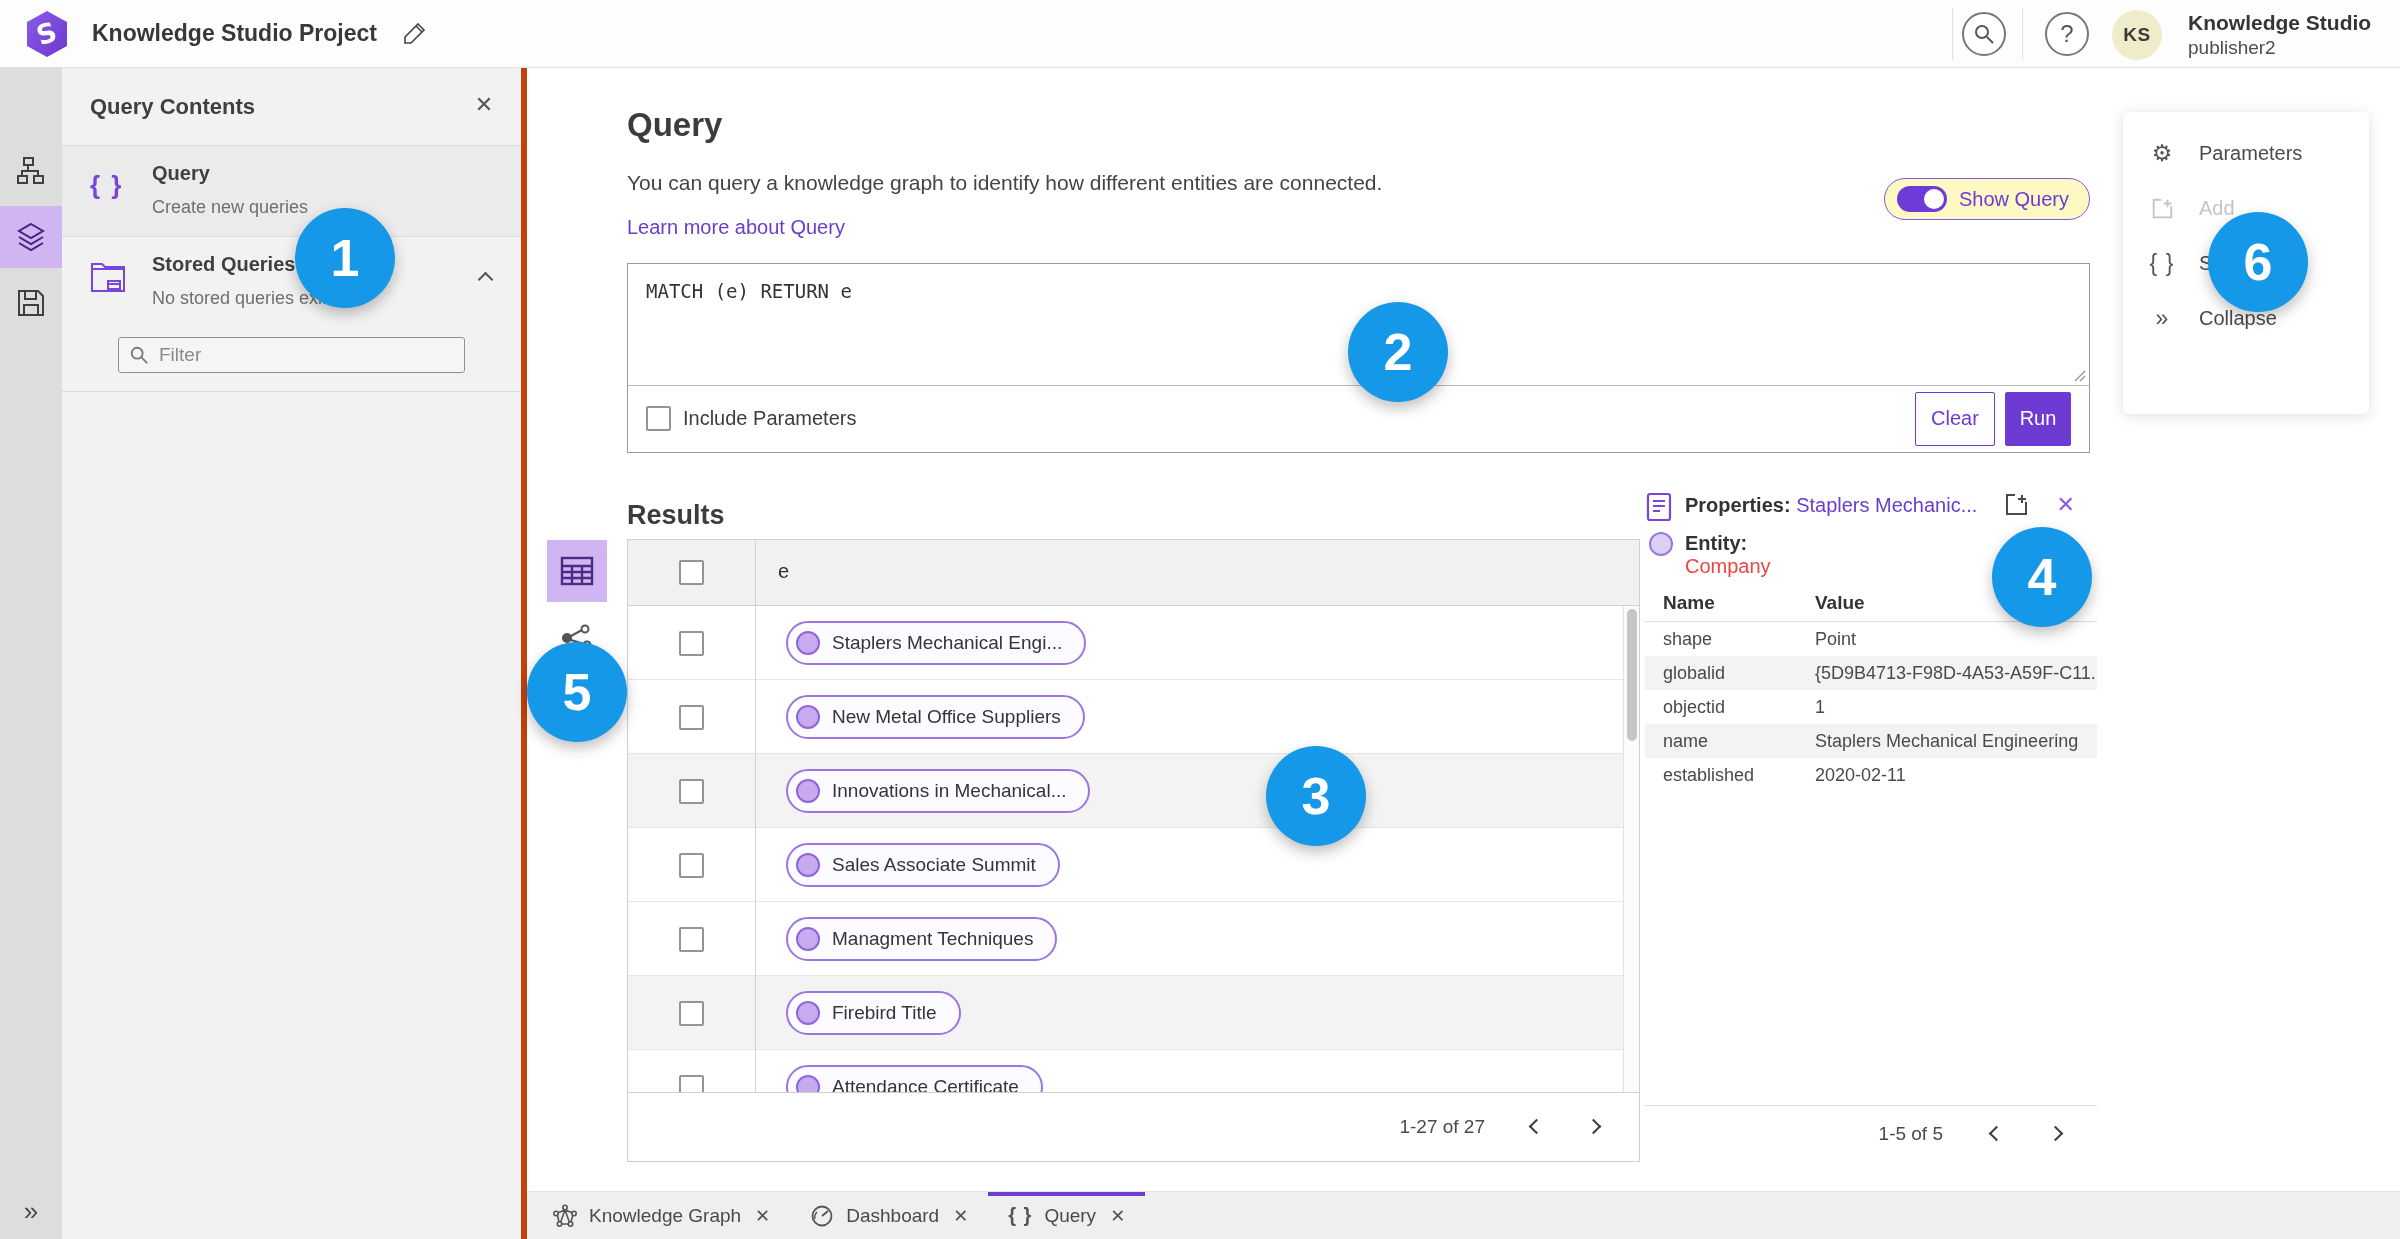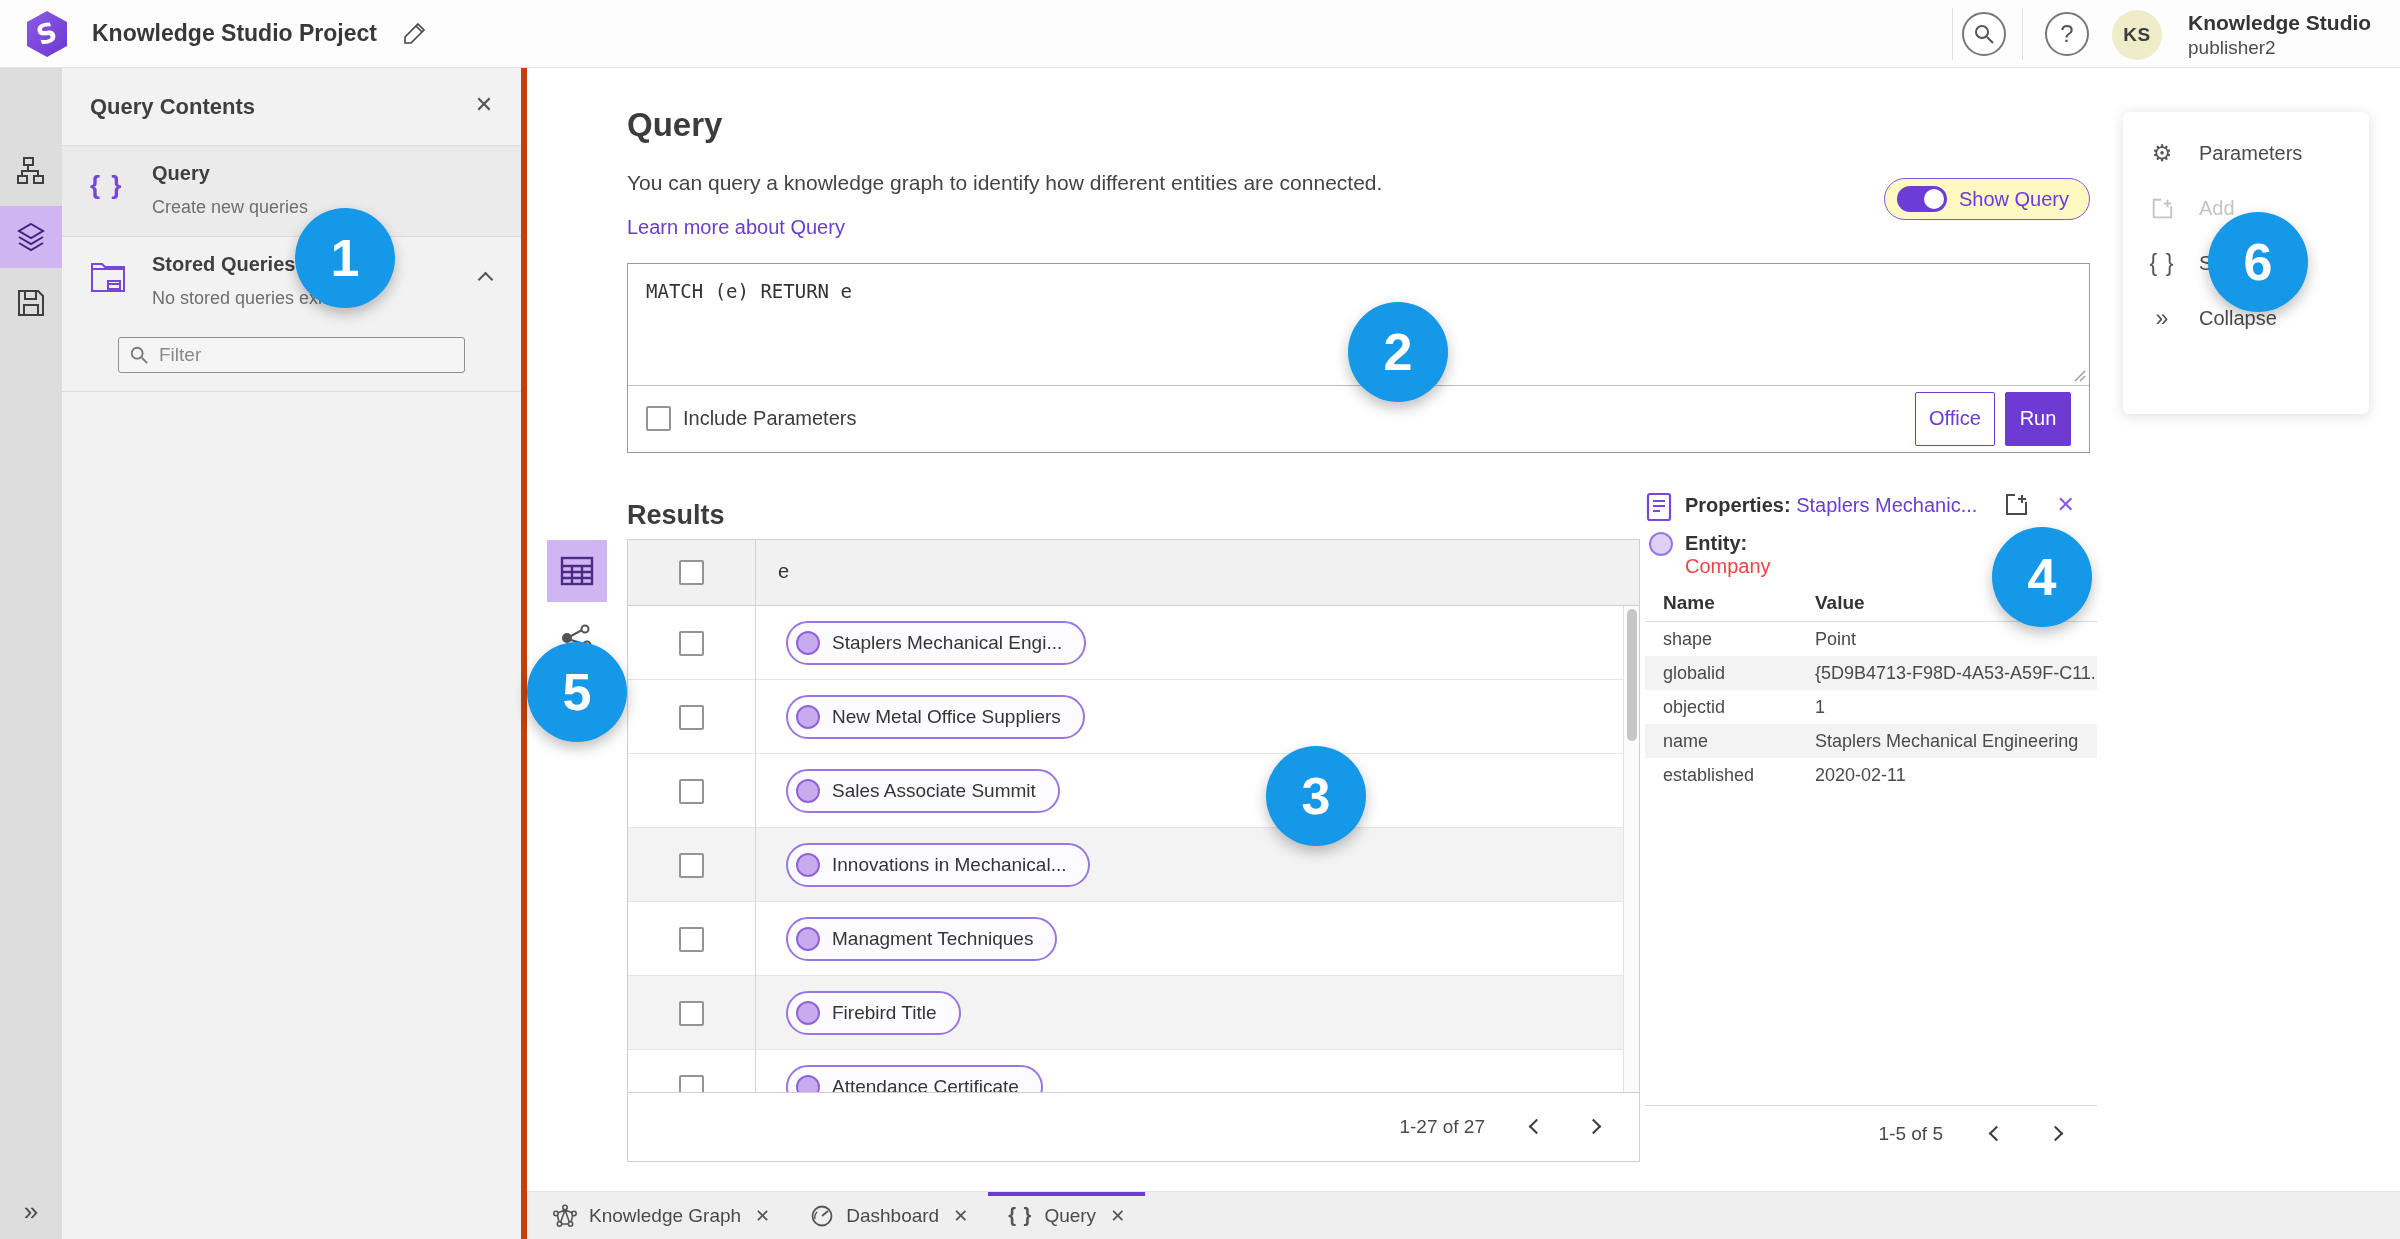--- a/index.html
+++ b/index.html
@@ -265,21 +265,21 @@
       <div class="resize-corner">
         <svg width="13" height="13" viewBox="0 0 13 13" stroke="#999" stroke-width="1.4">
           <path d="M12 2 L2 12"></path>
             <path d="M12 7 L7 12"></path>
         </svg>
       </div>
       <div class="query-footer">
         <div class="cb"></div>
         <div class="prov-label">Include Parameters</div>
         <div class="qf-spacer"></div>
-        <button class="btn btn-clear">Office</button>
+        <button class="btn btn-clear">Clear</button>
         <button class="btn btn-run">Run</button>
       </div>
     </div>
 
     <h2 class="h2">Results</h2>
 
     <div class="view-tile">
       <span>
         <svg width="34" height="30" viewBox="0 0 34 30" fill="none" stroke="#4c2b85" stroke-width="2.4">
           <rect x="2" y="2" width="30" height="26"></rect>
@@ -317,36 +317,36 @@
         </div>
         <div class="rt-row">
           <div class="cb-col" style="height:74px;">
               <div class="cb"></div>
             </div>
           <div class="pill">
               <span class="dot"></span>
               <span class="ptxt">New Metal Office Suppliers</span>
             </div>
         </div>
+        <div class="rt-row shade">
+          <div class="cb-col" style="height:74px;">
+              <div class="cb"></div>
+            </div>
+          <div class="pill">
+              <span class="dot"></span>
+              <span class="ptxt">Innovations in Mechanical...</span>
+            </div>
+        </div>
         <div class="rt-row">
           <div class="cb-col" style="height:74px;">
               <div class="cb"></div>
             </div>
           <div class="pill">
               <span class="dot"></span>
               <span class="ptxt">Sales Associate Summit</span>
-            </div>
-        </div>
-        <div class="rt-row shade">
-          <div class="cb-col" style="height:74px;">
-              <div class="cb"></div>
-            </div>
-          <div class="pill">
-              <span class="dot"></span>
-              <span class="ptxt">Innovations in Mechanical...</span>
             </div>
         </div>
         <div class="rt-row">
           <div class="cb-col" style="height:74px;">
               <div class="cb"></div>
             </div>
           <div class="pill">
               <span class="dot"></span>
               <span class="ptxt">Managment Techniques</span>
             </div>

